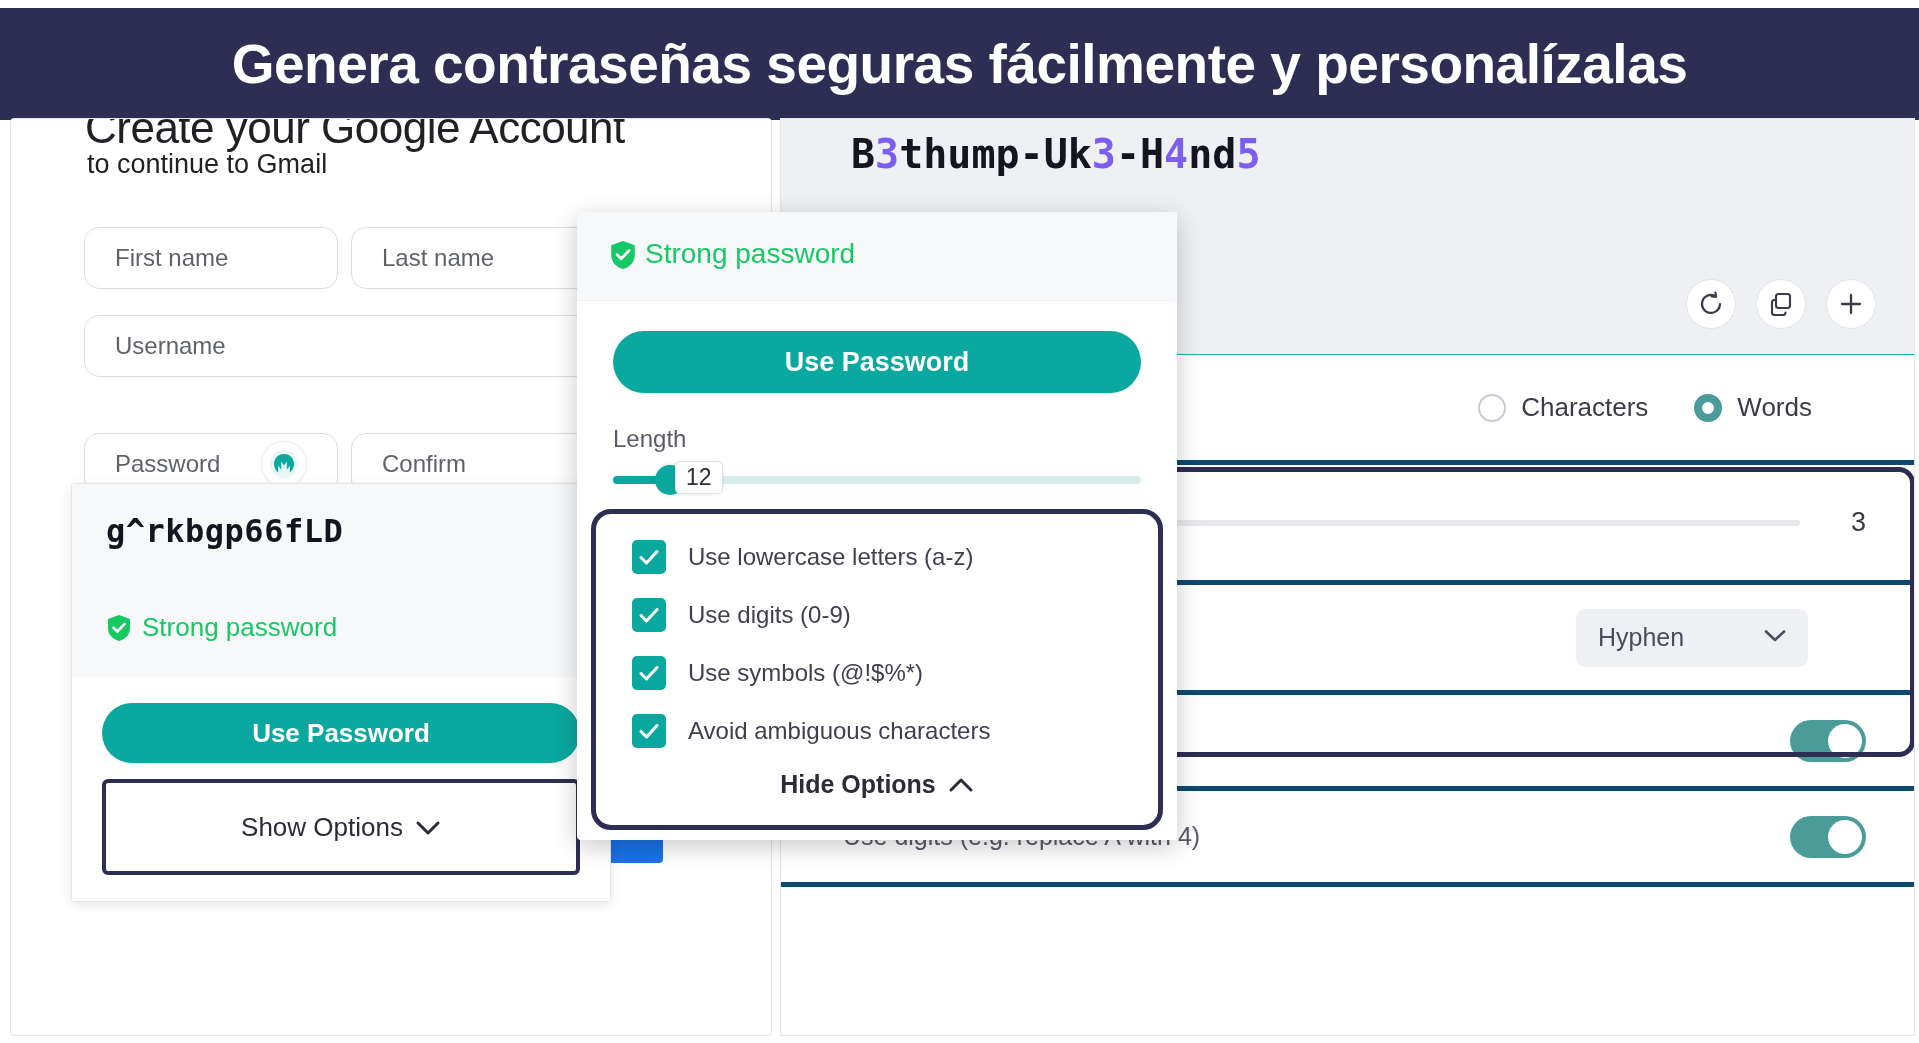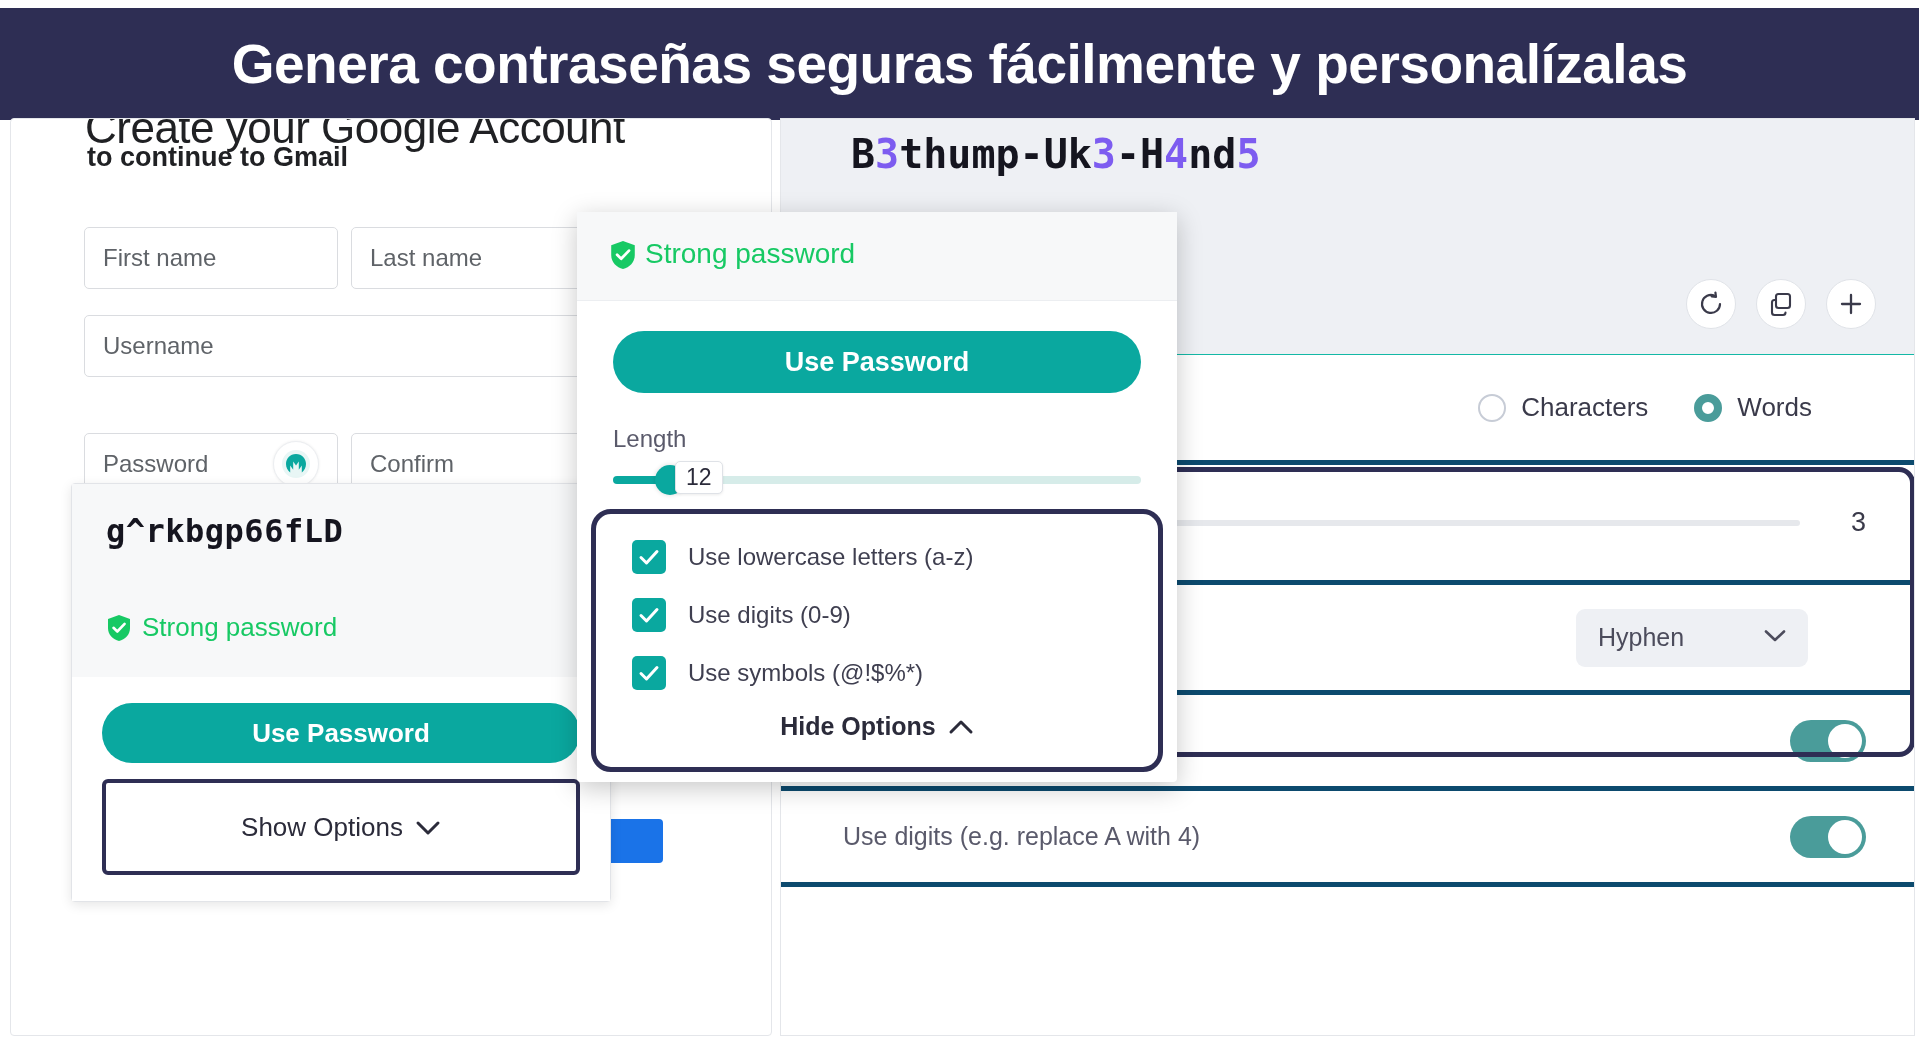--- a/index.html
+++ b/index.html
@@ -28,26 +28,26 @@
     position: absolute; left: 10px; top: 118px; width: 762px; height: 918px;
     background: #ffffff; border: 1px solid #e4e6ea; border-radius: 4px;
     overflow: hidden;
   }
   .g-title {
     position: absolute; left: 74px; top: -16px;
     font-size: 44px; color: #202124; font-weight: 400; white-space: nowrap;
     letter-spacing: -0.5px;
   }
   .g-sub {
-    position: absolute; left: 76px; top: 23px;
-    font-size: 27px; color: #202124; font-weight: 700;
+    position: absolute; left: 76px; top: 30px;
+    font-size: 27px; color: #202124; font-weight: 400;
   }
   .g-field {
-    position: absolute; height: 62px; border: 1px solid #dadce0; border-radius: 5px;
-    background: #fff; display: flex; align-items: center; padding: 0 18px;
+    position: absolute; height: 62px; border: 1px solid #dadce0; border-radius: 15px;
+    background: #fff; display: flex; align-items: center; padding: 0 30px;
     font-size: 24px; color: #5f6368;
   }
   .g-first { left: 73px; top: 108px; width: 254px; }
   .g-last  { left: 340px; top: 108px; width: 290px; }
   .g-user  { left: 73px; top: 196px; width: 557px; justify-content: space-between; }
   .g-user .at { color:#3c4043; font-size: 26px; }
   .g-hint {
     position: absolute; left: 76px; top: 266px;
     font-size: 20px; color: #5f6368;
   }
@@ -415,20 +415,28 @@
 
         <label class="opt-row">
           <span class="cb">
             <svg width="22" height="18" viewBox="0 0 22 18" aria-hidden="true">
                 <path d="M3 9.5 L8.5 15 L19 3.5" stroke="#ffffff" stroke-width="3" fill="none" stroke-linecap="round" stroke-linejoin="round"></path>
               </svg>
           </span>
           <span class="opt-label">Use symbols (@!$%*)</span>
         </label>
 
+        <label class="opt-row">
+          <span class="cb">
+            <svg width="22" height="18" viewBox="0 0 22 18" aria-hidden="true">
+                <path d="M3 9.5 L8.5 15 L19 3.5" stroke="#ffffff" stroke-width="3" fill="none" stroke-linecap="round" stroke-linejoin="round"></path>
+              </svg>
+          </span>
+          <span class="opt-label">Avoid ambiguous characters</span>
+        </label>
 
         <div class="hide-options">
           <span>Hide Options</span>
           <span>
             <svg width="26" height="16" viewBox="0 0 26 16" aria-hidden="true">
               <path d="M3 13 L13 3 L23 13" stroke="#2b2b3a" stroke-width="3" fill="none" stroke-linecap="round" stroke-linejoin="round"></path>
             </svg>
           </span>
         </div>
 

